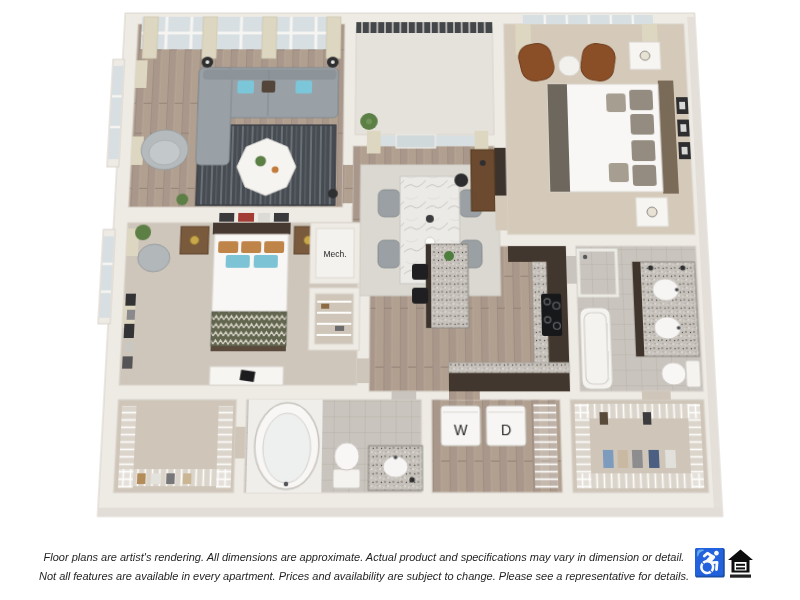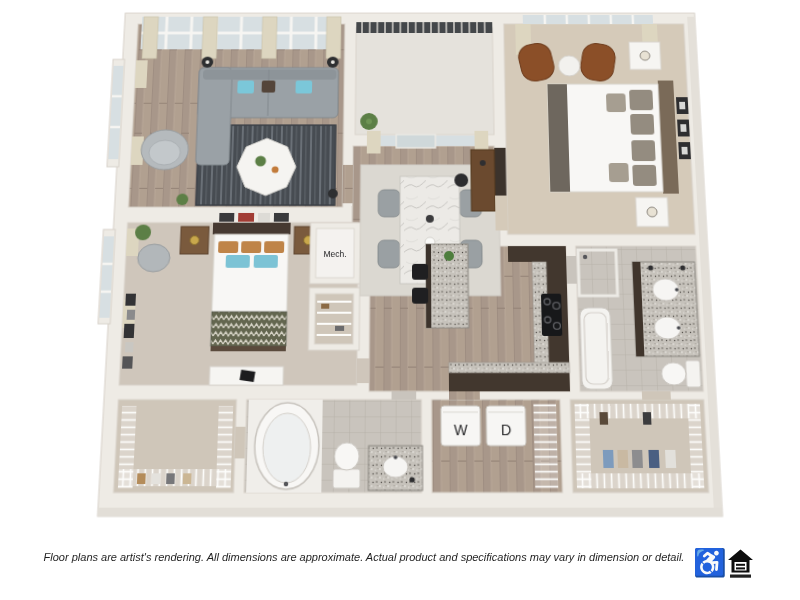--- a/index.html
+++ b/index.html
@@ -411,20 +411,21 @@
     <rect x="540" y="396" width="28" height="8" fill="#cfc6b9"></rect>
   </g>
 
   <rect x="246" y="168" width="10" height="40" fill="url(#woodP)"></rect>
   <rect x="300" y="136" width="40" height="14" fill="#cfd8da" stroke="#eceae5" stroke-width="1.5"></rect>
 </svg>
 </div>
 
 <div id="footer">
   <div>Floor plans are artist's rendering. All dimensions are approximate. Actual product and specifications may vary in dimension or detail.</div>
+  <div>Not all features are available in every apartment. Prices and availability are subject to change. Please see a representative for details.</div>
 </div>
 <span id="access-icon">♿</span>
 <svg id="eho-icon" viewBox="0 0 27 31">
   <path d="M13.5 0.5 L26 11 L22.5 11 L22.5 23.5 L4.5 23.5 L4.5 11 L1 11 Z" fill="#0d0d0d"></path>
   <rect x="7.5" y="13" width="12" height="8.5" fill="#ffffff"></rect>
   <rect x="9" y="14.8" width="9" height="2" fill="#0d0d0d"></rect>
   <rect x="9" y="18.4" width="9" height="2" fill="#0d0d0d"></rect>
   <rect x="3" y="25.5" width="21" height="3.2" fill="#222222"></rect>
 </svg>
 

